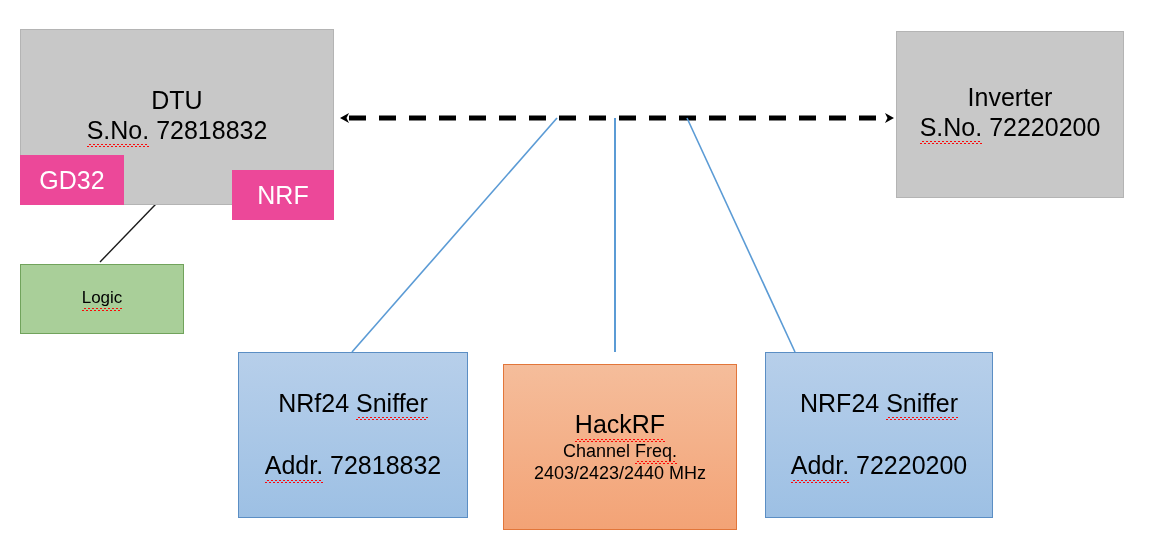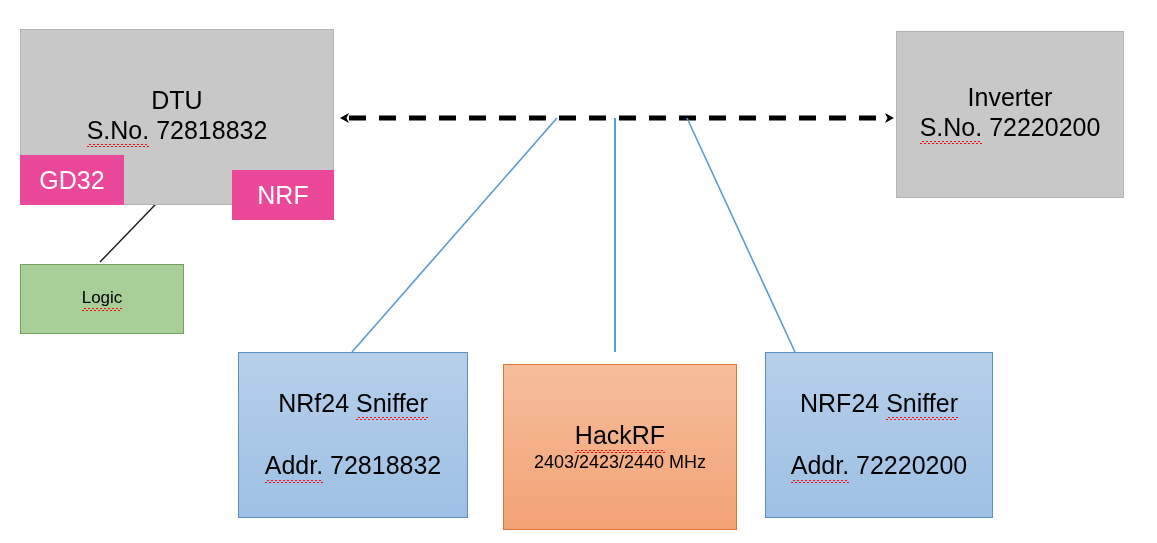--- a/index.html
+++ b/index.html
@@ -157,20 +157,21 @@
     <span class="sq">Logic</span>
   </div>
 
   <div class="node sniffer" id="sniffer-left">
     <div class="line">NRf24&nbsp;<span class="sq">Sniffer</span></div>
     <div class="line"><span class="sq">Addr.</span> <span>72818832</span></div>
   </div>
 
   <div class="node" id="hackrf-box">
     <div class="title"><span class="sq">HackRF</span></div>
+    <div class="sub">Channel&nbsp;<span class="sq">Freq.</span></div>
     <div class="sub">2403/2423/2440 MHz</div>
   </div>
 
   <div class="node sniffer" id="sniffer-right">
     <div class="line">NRF24&nbsp;<span class="sq">Sniffer</span></div>
     <div class="line"><span class="sq">Addr.</span> <span>72220200</span></div>
   </div>
 
 </div>
 

